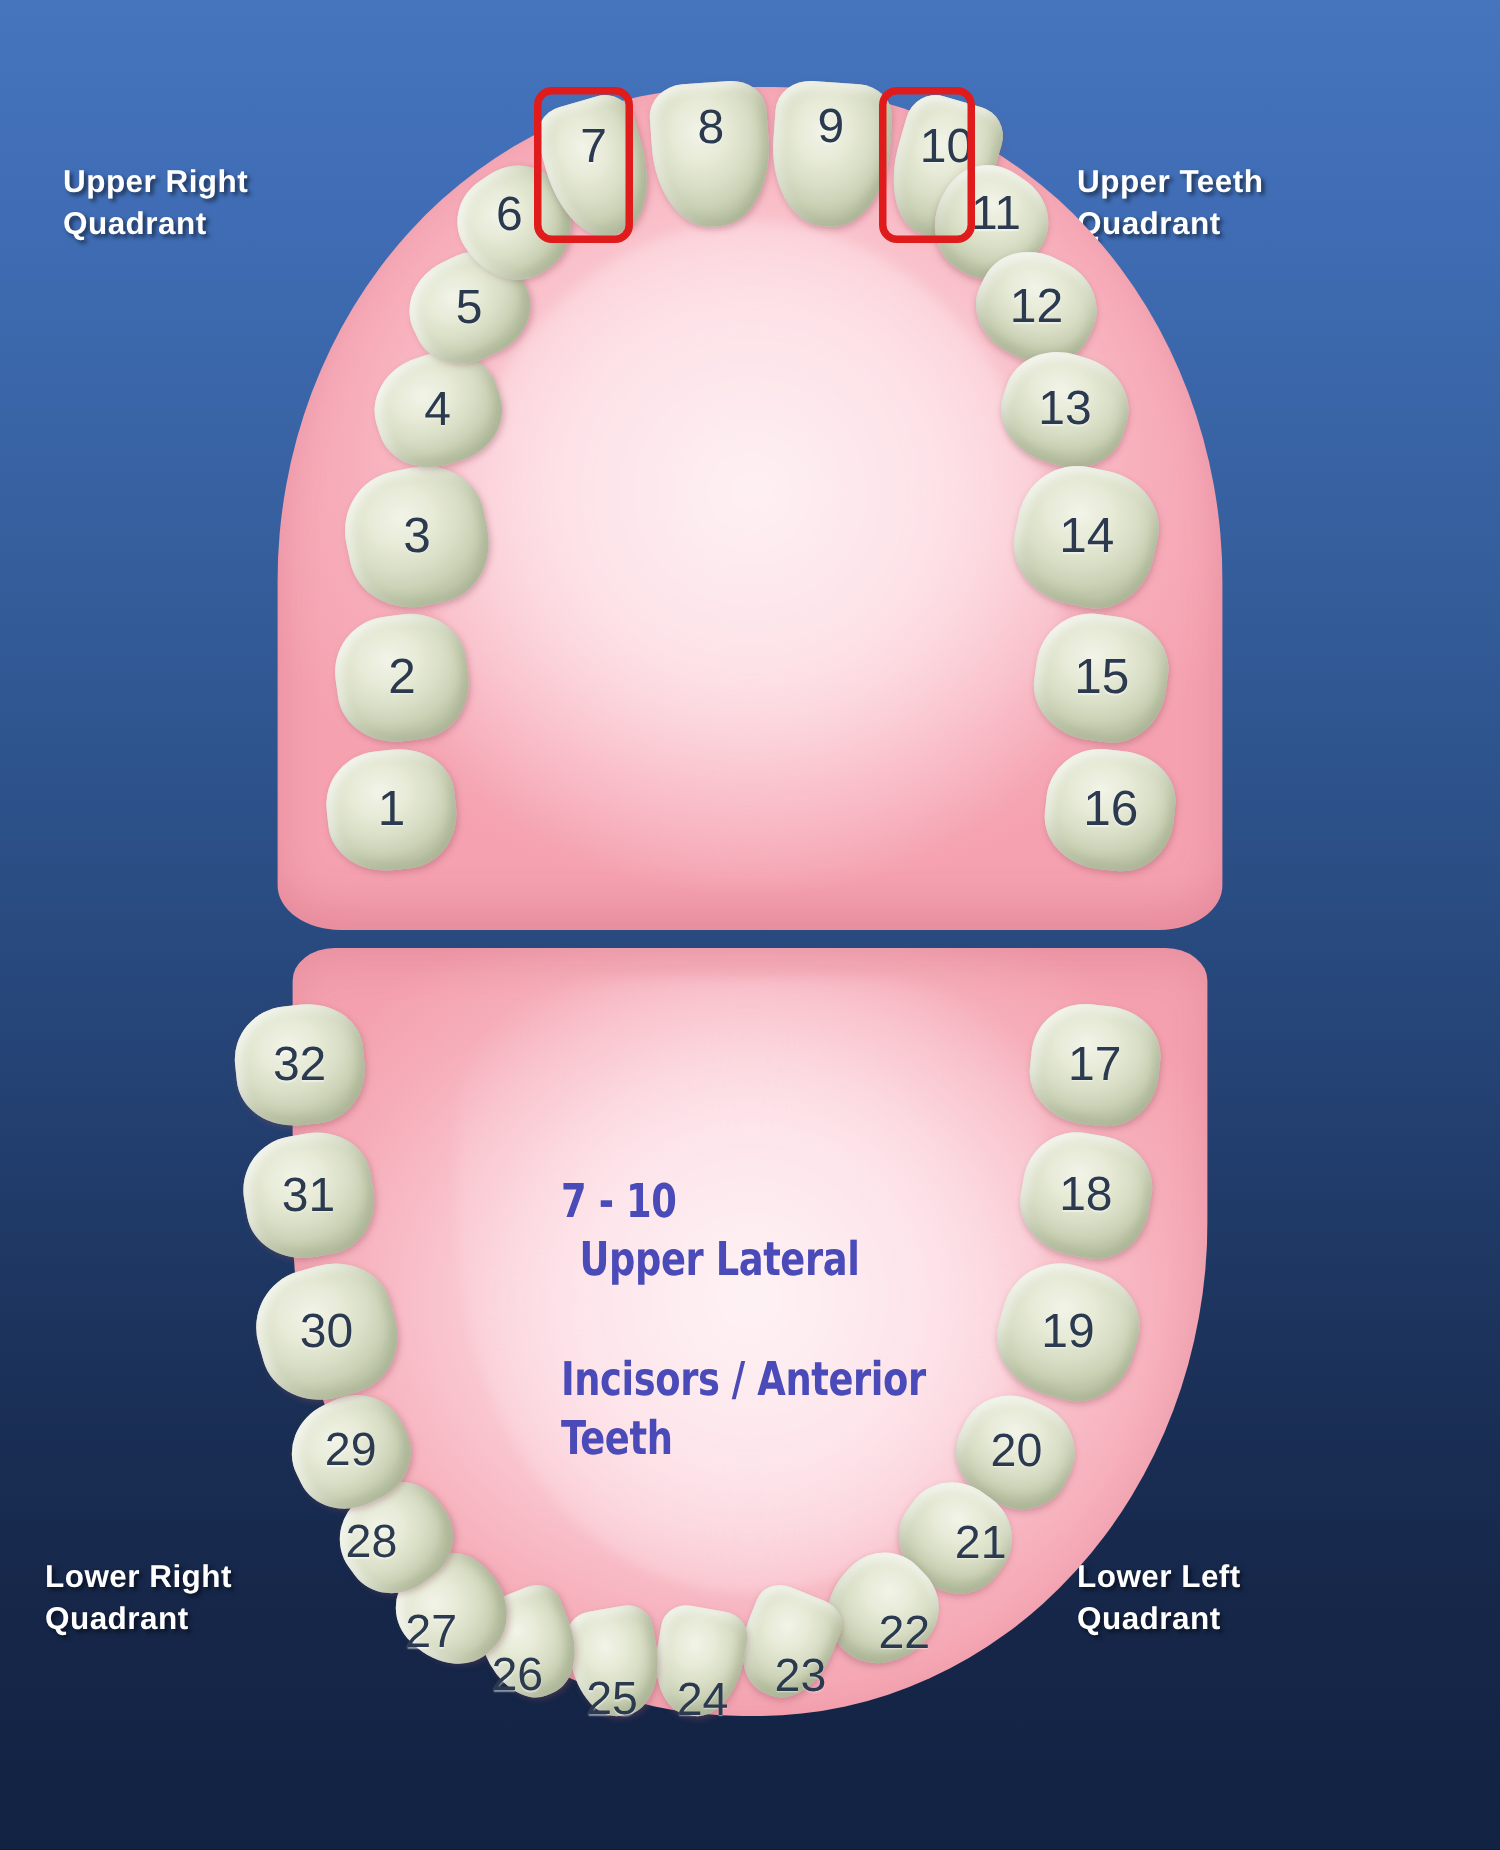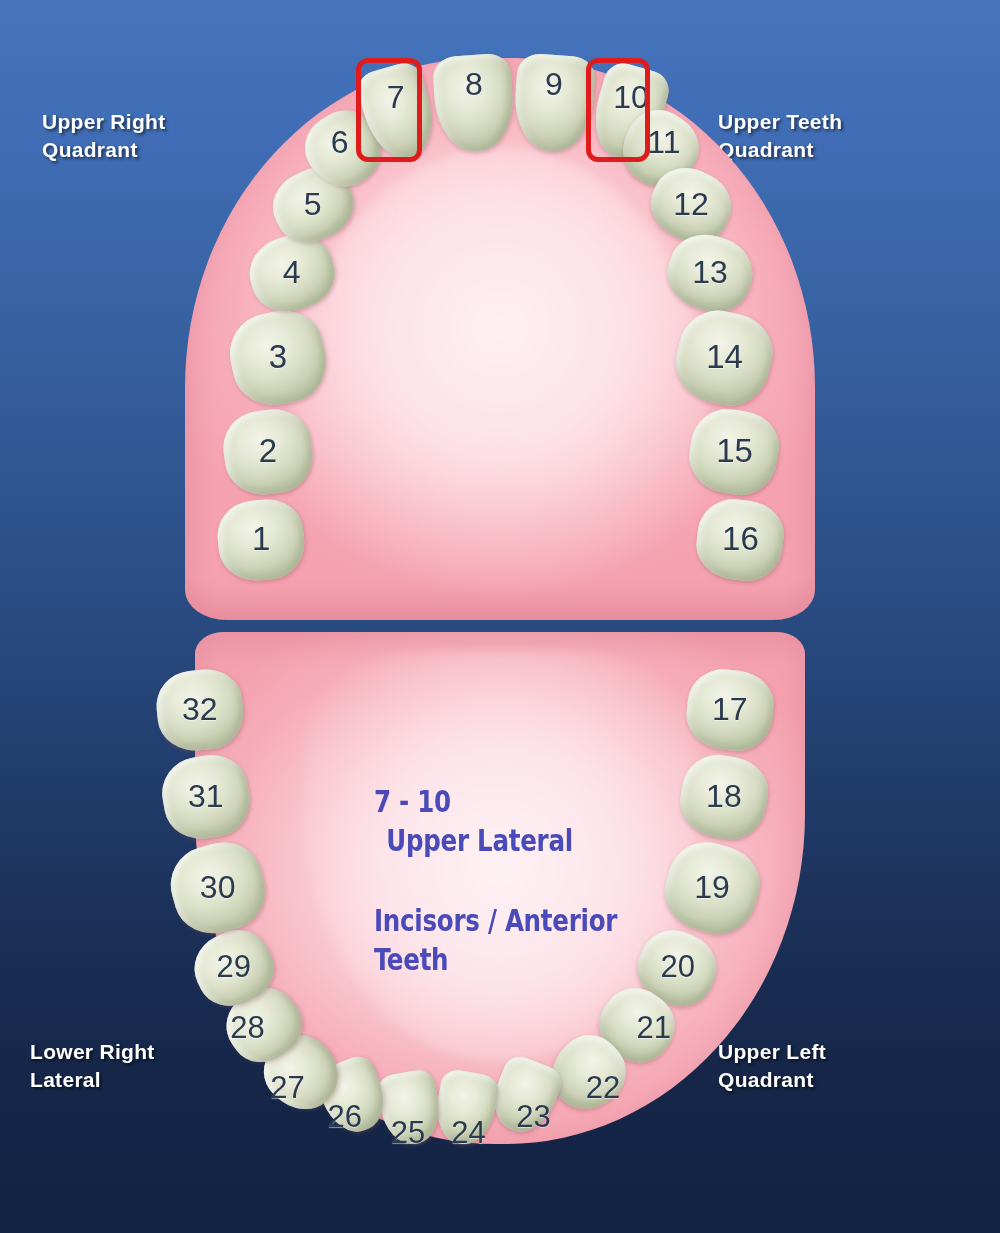--- a/index.html
+++ b/index.html
@@ -163,22 +163,22 @@
 </head>
 <body>
 
 <div id="stage">
 
   <div class="quad-label" id="q-ur">Upper Right
 Quadrant</div>
   <div class="quad-label" id="q-ul">Upper Teeth
 Quadrant</div>
   <div class="quad-label" id="q-lr">Lower Right
-Lateral</div>
-  <div class="quad-label" id="q-ll">Upper Left
+Quadrant</div>
+  <div class="quad-label" id="q-ll">Lower Left
 Quadrant</div>
 
   <div class="arch" id="upper-arch">
     <div id="upper-gum"></div>
     <div id="upper-palate"></div>
     <div id="upper-teeth">
         <div class="tooth molar" style="left: 33px; top: 442px; width: 86px; height: 80px; font-size: 33px; transform: rotate(-6deg);">
           <span style="transform: rotate(6deg);">1</span>
         </div>
         <div class="tooth molar" style="left: 39px; top: 352px; width: 88px; height: 84px; font-size: 33px; transform: rotate(-8deg);">

